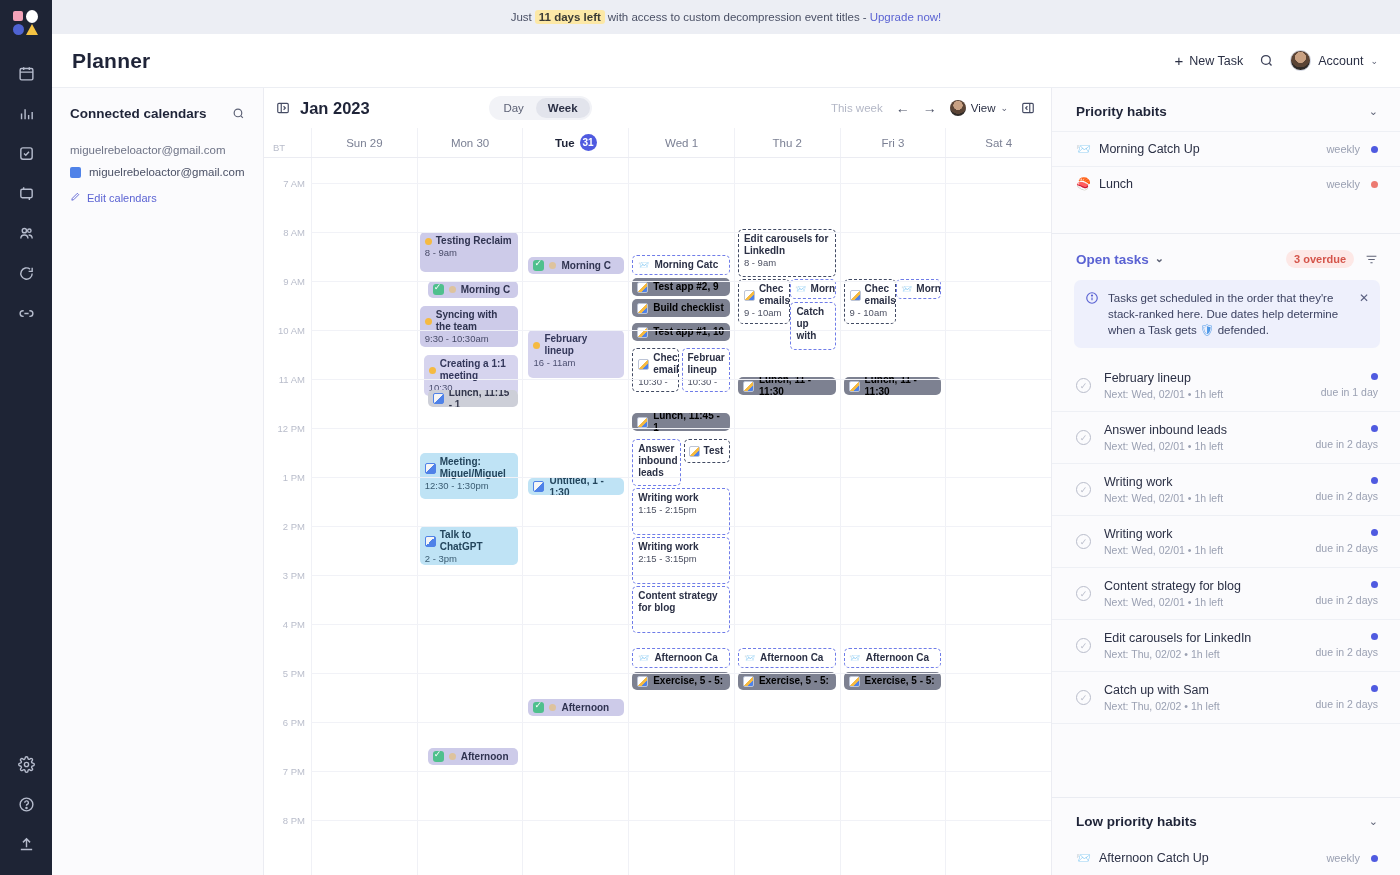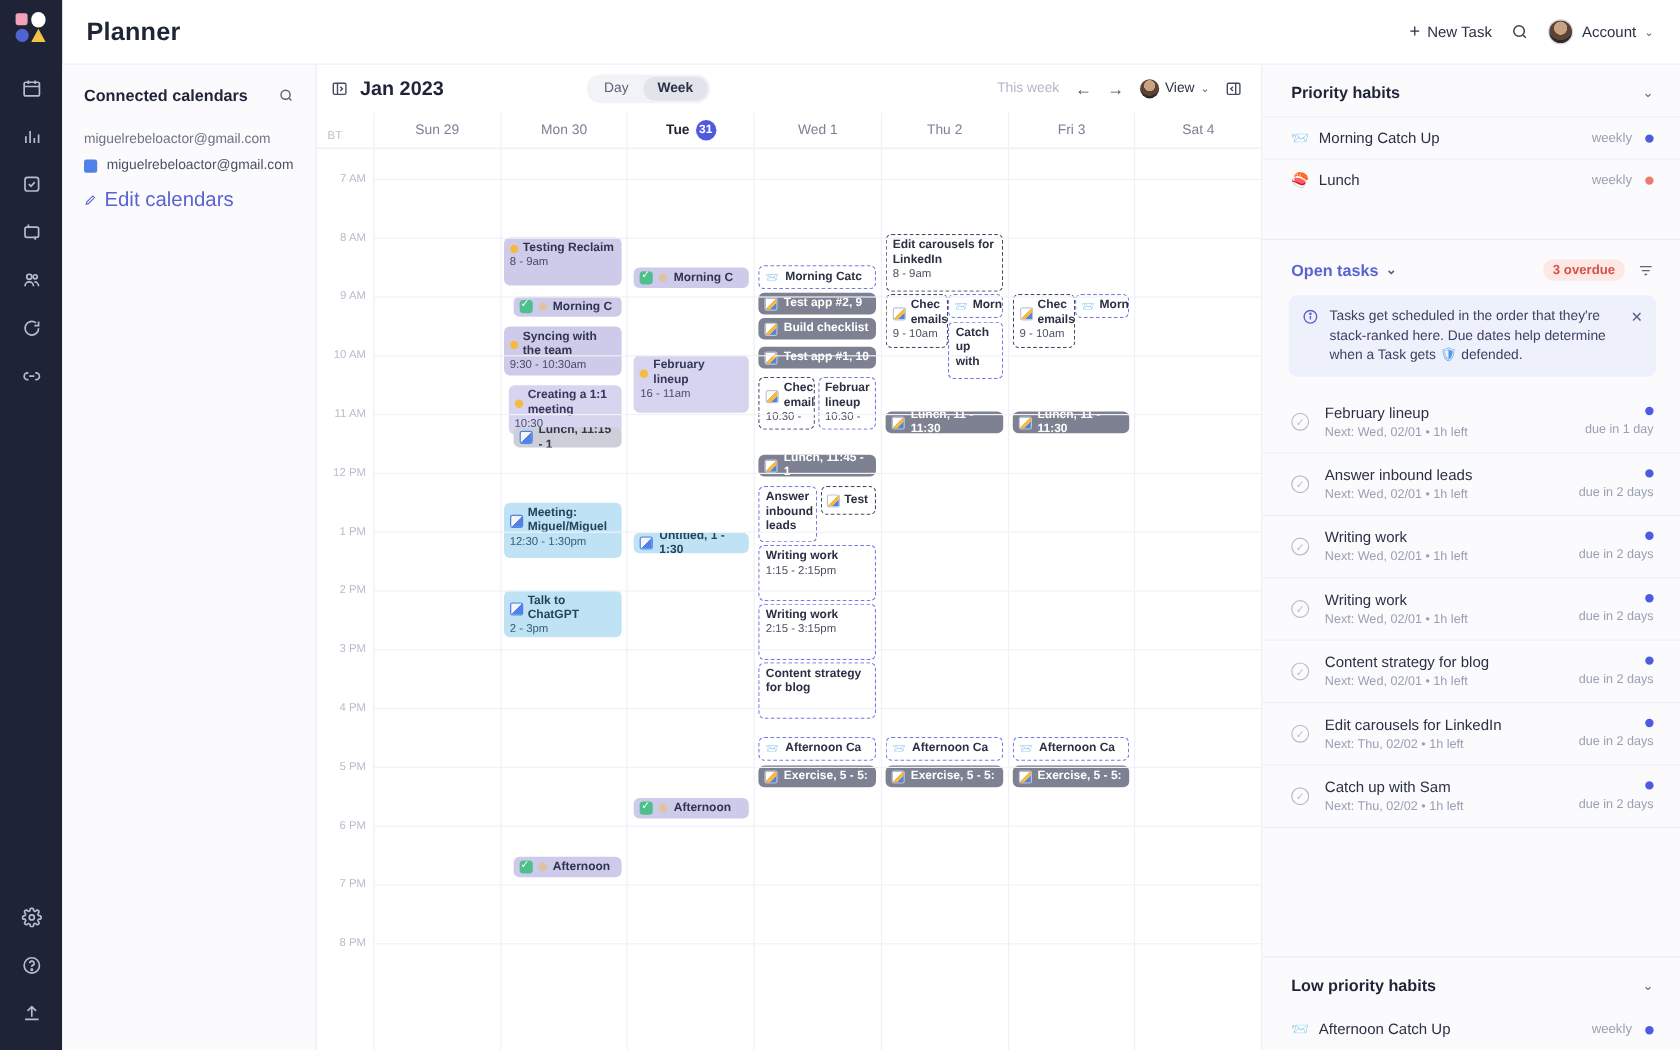--- a/index.html
+++ b/index.html
@@ -71,21 +71,21 @@
     border-right: 1px solid #ebecf2;
   }
   .cal-panel-head { display: flex; align-items: center; }
   .cal-panel-title { font-size: 13.5px; font-weight: bold; color: #1f2438; }
   .cal-panel-head .s-ico { margin-left: auto; color: #5d6276; cursor: pointer; display: flex; }
   .cal-panel-head .s-ico svg { width: 13px; height: 13px; }
   .cal-acct { font-size: 11.5px; color: #6e7386; margin-top: 23px; }
   .cal-sub { display: flex; align-items: center; gap: 8px; margin-top: 10px; }
   .cal-chip { width: 11px; height: 11px; border-radius: 2px; background: #4f82e8; flex: 0 0 11px; }
   .cal-sub-label { font-size: 11.5px; color: #4a5065; }
-  .cal-edit { display: flex; align-items: center; gap: 6px; margin-top: 13px; font-size: 17px; color: #5b63d3; cursor: pointer; }
+  .cal-edit { display: flex; align-items: center; gap: 6px; margin-top: 13px; font-size: 11px; color: #5b63d3; cursor: pointer; }
   .cal-edit svg { width: 11px; height: 11px; }
 
   
   .calendar { flex: 1; min-width: 0; background: #fff; display: flex; flex-direction: column; border-right: 1px solid #ebecf2; }
   .cal-toolbar { height: 40px; flex: 0 0 40px; display: flex; align-items: center; padding: 0 16px 0 12px; }
   .tb-ico { color: #454b63; display: flex; cursor: pointer; }
   .tb-ico svg { width: 14px; height: 14px; }
   .cal-month { font-size: 16.5px; font-weight: bold; margin-left: 10px; color: #1f2438; }
   .seg {
     margin: 0 auto; display: flex; background: #f2f3f7; border-radius: 14px; padding: 2px;
@@ -120,21 +120,21 @@
   .hline-g { position: absolute; left: 47px; right: 0; height: 1px; background: #f1f2f7; }
 
   
   .ev { position: absolute; border-radius: 5px; overflow: hidden; padding: 3px 5px; cursor: pointer; }
   .ev-title { font-size: 10px; font-weight: bold; line-height: 12px; }
   .ev-time { font-size: 9.5px; line-height: 12px; opacity: .85; }
   .ev-row { display: flex; align-items: center; gap: 4px; }
   .ev.purple { background: #cdcbe9; color: #2f3350; }
   .ev.purple-l { background: #d6d4ee; color: #33375a; }
   .ev.blue { background: #bfe3f5; color: #23455c; }
-  .ev.gray { background: #7d8191; color: #ffffff; }
+  .ev.gray { background: #7d8191; color: #000000; }
   .ev.dashed { background: #fff; border: 1.4px dashed #6f7ce8; color: #2b3045; }
   .ev.dashed-dk { background: #fff; border: 1.4px dashed #414a63; color: #2b3045; }
   .ev.habit { background: #cdcbe9; color: #2f3350; display: flex; align-items: center; gap: 5px; }
   .mini { width: 11px; height: 11px; border-radius: 2px; flex: 0 0 11px; display:inline-block; }
   .mini.gcal { background: linear-gradient(135deg,#f5f5f5 50%, #4f82e8 50%); border: 1px solid #4f82e8; }
   .mini.gcal2 { background: linear-gradient(135deg,#fff 0 45%, #f5ba42 45% 70%, #4f82e8 70%); border: 1px solid #bcc4d6; }
   .mini.chk { background: #4fc08d; border-radius: 3px; position: relative; }
   .mini.chk::after { content: "✓"; position: absolute; left: 1px; top: -2px; font-size: 9px; color: #fff; }
   .mini.dot { background: #f5ba42; border-radius: 50%; width: 7px; height: 7px; flex: 0 0 7px; }
 
@@ -251,20 +251,26 @@
       <div class="rail-icon">
         <svg viewBox="0 0 24 24" fill="none" stroke="currentColor" stroke-width="2">
             <path d="M12 16V4M7 9l5-5 5 5M4 19h16"></path>
           </svg>
       </div>
     </div>
   </div>
 
   <div class="main-wrap">
 
+    <div class="banner">
+      <span>Just</span>
+      <span class="hl">11 days left</span>
+      <span>with access to custom decompression event titles -</span>
+      <span class="up">Upgrade now!</span>
+    </div>
 
     <div class="page-header">
       <div class="page-title">Planner</div>
       <div class="header-right">
         <div class="new-task">
           <span class="plus">+</span>
           <span>New Task</span>
         </div>
         <div class="hdr-ico">
           <svg viewBox="0 0 24 24" fill="none" stroke="currentColor" stroke-width="2">

